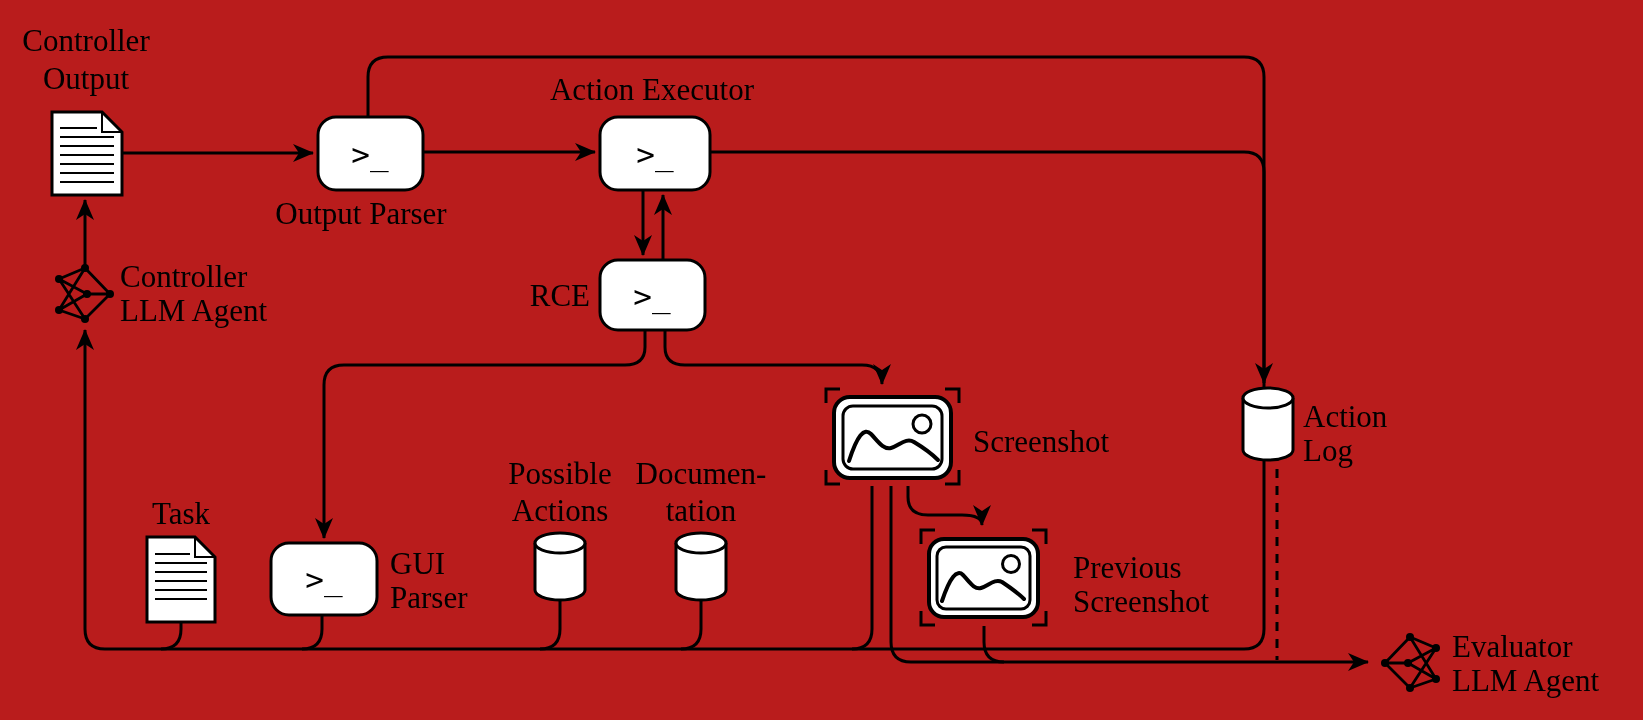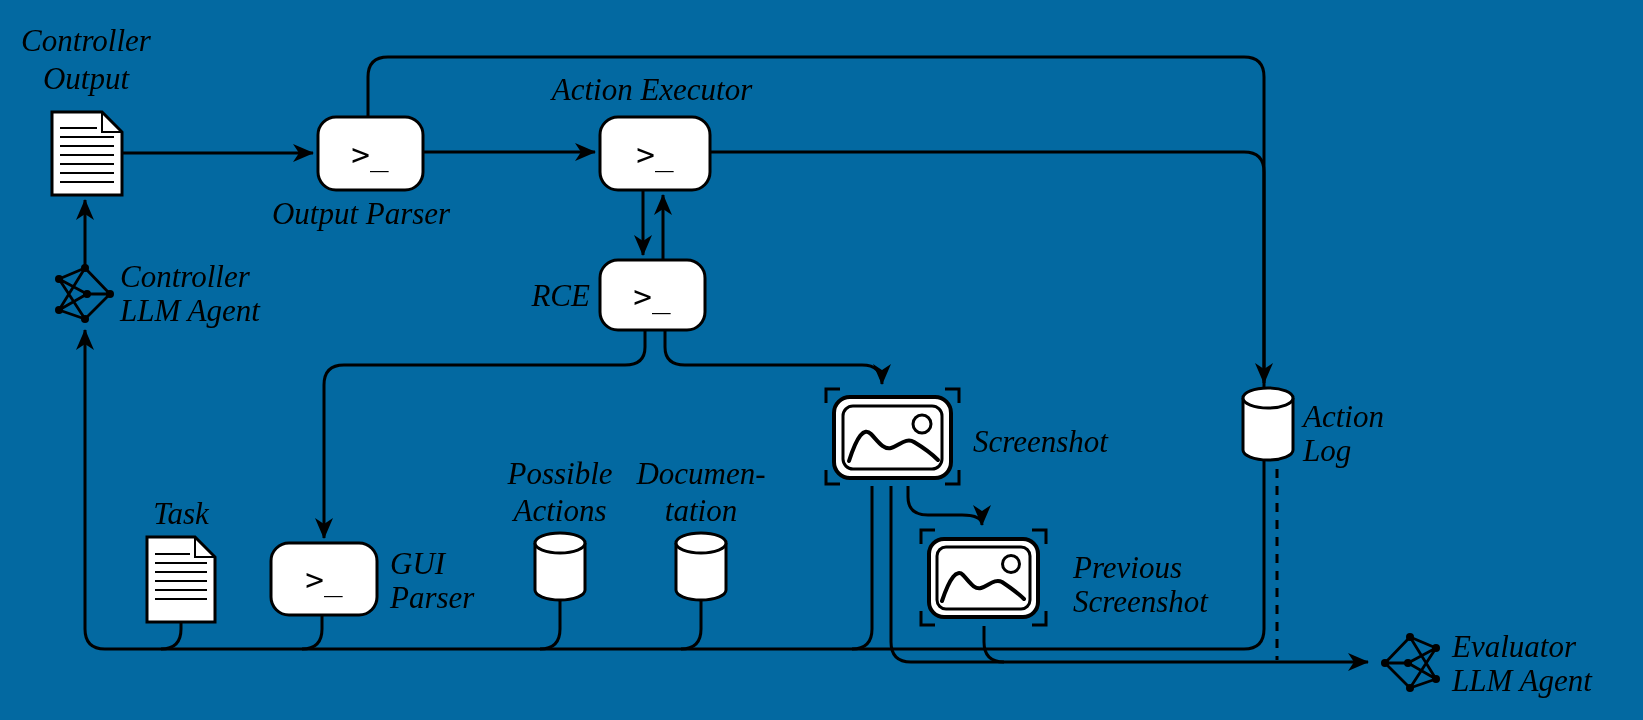--- a/index.html
+++ b/index.html
@@ -1,16 +1,16 @@
 <!DOCTYPE html>
 <html><head>
 <meta charset="utf-8">
 <style>
   html,body{margin:0;padding:0;background:#ffffff;}
-  .figure-wrap{position:relative;width:1643px;height:720px;background:#0369a1;overflow:hidden;font-style:italic;}
+  .figure-wrap{position:relative;width:1643px;height:720px;background:#b91c1c;overflow:hidden;}
   svg{display:block;}
   .lbl{font-family:"Liberation Serif","DejaVu Serif",serif;font-size:31px;fill:#000000;}
   .glyph{font-family:"DejaVu Sans Mono","Liberation Mono",monospace;font-size:31px;fill:#000000;}
   .edge{stroke:#000000;stroke-width:3;fill:none;}
   .edge-dashed{stroke:#000000;stroke-width:3;fill:none;stroke-dasharray:9 8;}
   .shape{stroke:#000000;stroke-width:3;fill:#ffffff;}
   .shape-thin{stroke:#000000;stroke-width:2;fill:none;}
   .icon-bold{stroke:#000000;stroke-width:4;fill:#ffffff;}
   .icon-med{stroke:#000000;stroke-width:3;fill:none;}
   .icon-wave{stroke:#000000;stroke-width:4;fill:none;stroke-linecap:round;}

